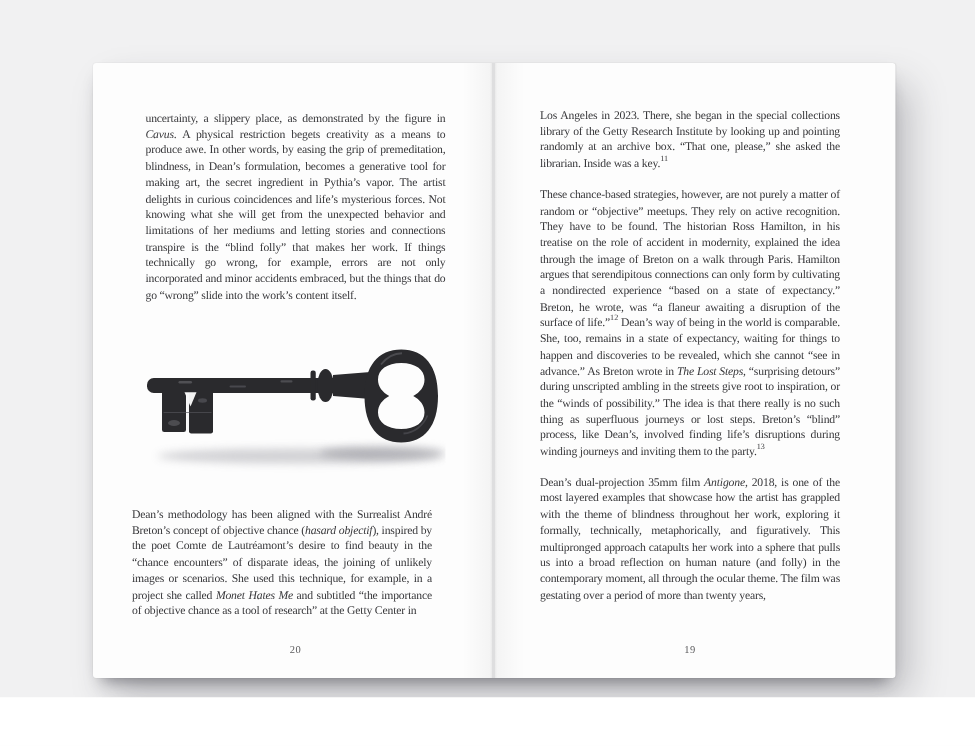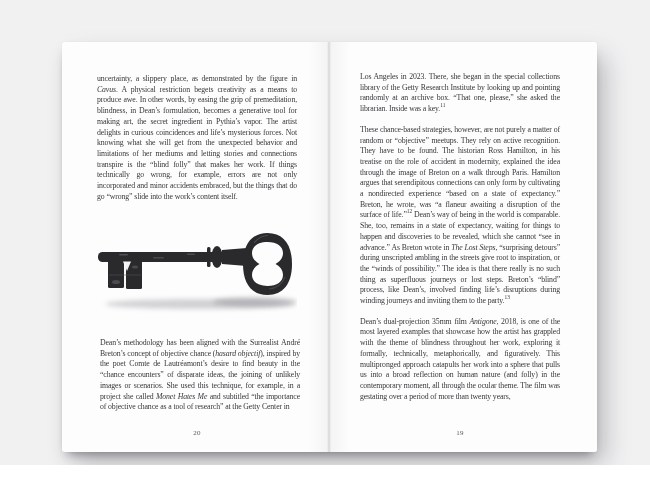--- a/index.html
+++ b/index.html
@@ -28,21 +28,21 @@
   .page{position:absolute;top:0;height:410px;width:267px;overflow:hidden;}
   .page.left{left:0;}
   .page.right{left:268px;}
   .para{
     font-size:7.8px;line-height:10.7px;letter-spacing:-0.12px;
     color:#37373a;text-align:justify;
   }
   .para .it{font-style:italic;}
   .para sup{font-size:5.4px;line-height:0;vertical-align:super;letter-spacing:0;}
   .lp1{position:absolute;left:35px;top:32px;width:200px;}
-  .lp2{position:absolute;left:38px;top:296px;width:200px;}
+  .lp2{position:absolute;left:26px;top:296px;width:200px;}
   .rtext{position:absolute;left:30px;top:30px;width:200px;}
   .rtext .para{margin:0 0 10px 0;}
   .pagenum{
     position:absolute;top:387px;width:200px;text-align:center;
     font-size:7px;color:#5a5a5c;letter-spacing:0.3px;
   }
   .page.left .pagenum{left:35px;}
   .page.right .pagenum{left:30px;}
   .key-figure{position:absolute;left:33px;top:180px;width:202px;height:96px;}
   .key-figure svg{display:block;width:202px;height:96px;}

